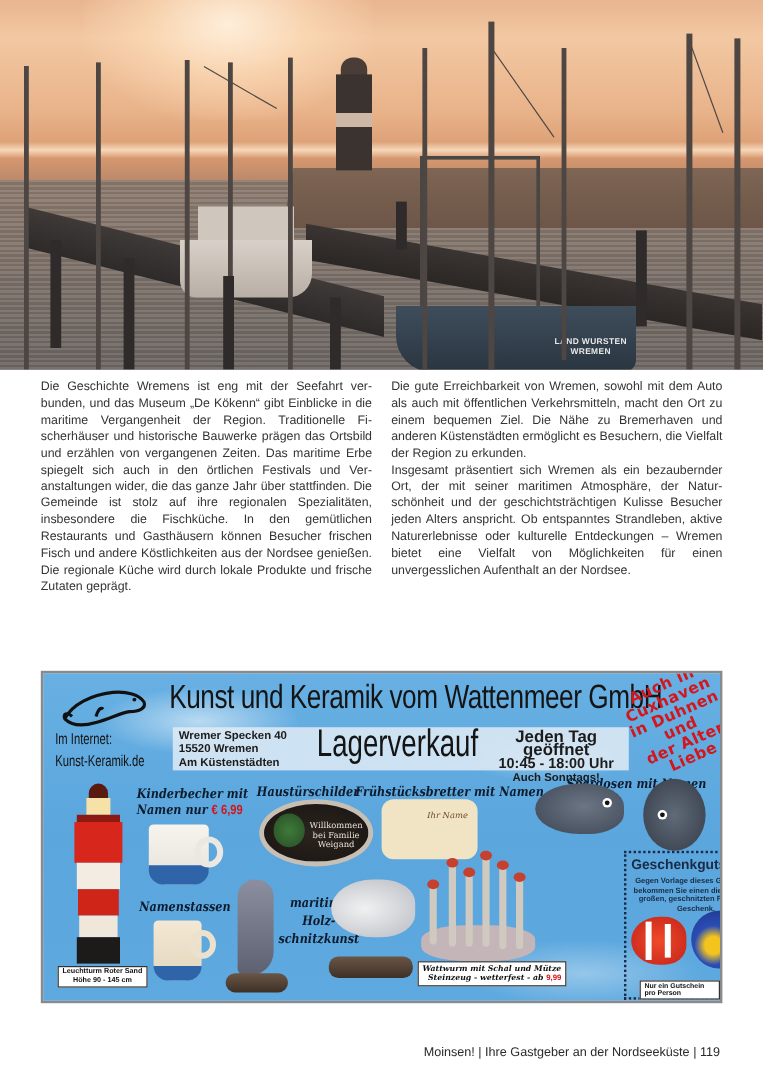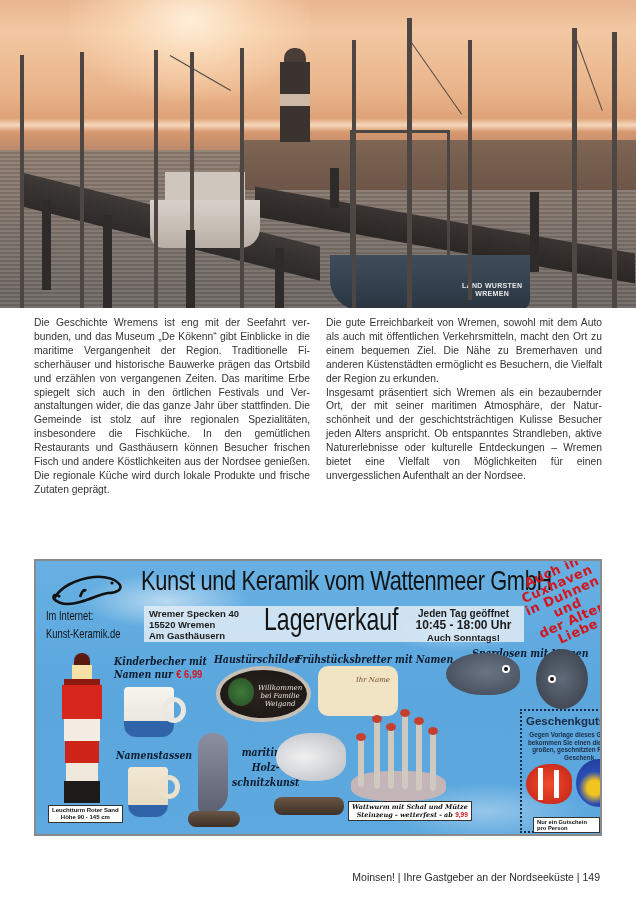--- a/index.html
+++ b/index.html
@@ -62,21 +62,21 @@
     overflow:hidden;padding-left:38px; }
   .ad .title { position:absolute; left:105px; top:4px; font-family:"Liberation Sans Narrow","Liberation Sans", sans-serif;
     font-size:28px; font-weight:normal; color:#141414; letter-spacing:-0.5px; transform: scaleX(0.78); transform-origin:left top; white-space:nowrap; }
   .ad .seal { position:absolute; left:14px; top:8px; width:74px; height:40px; }
   .ad .web { position:absolute; left:10px; top:46px; font-size:13px; line-height:18px; color:#111;
     transform: scaleX(0.72); transform-origin:left top; white-space:nowrap; }
   .ad .infobar { position:absolute; left:108px; top:45px; width:380px; height:36px; background:rgba(225,235,245,0.85); }
   .ad .addr { position:absolute; left:113px; top:47px; font-size:9.5px; line-height:11px; font-weight:bold; color:#1b1b1b; }
   .ad .lager { position:absolute; left:228px; top:40px; font-size:32px; color:#141414; transform:scaleX(0.72); transform-origin:left top; white-space:nowrap; }
   .ad .hours { position:absolute; left:370px; top:47px; width:115px; text-align:center; font-weight:bold; color:#1b1b1b; }
-  .ad .hours .h1 { font-size:10px; line-height:11px; }
+  .ad .hours .h1 { font-size:14px; line-height:11px; }
   .ad .hours .h2 { font-size:12px; line-height:13px; }
   .ad .hours .h3 { font-size:9.5px; line-height:11px; }
   .ad .cux { position:absolute; left:470px; top:24px; color:#d4161c; font-weight:bold; font-size:13px; line-height:13px;
     transform: rotate(-24deg); transform-origin:left top; text-align:center; font-family:"DejaVu Sans", sans-serif; letter-spacing:0.5px; }
   .ad .label { position:absolute; font-style:italic; font-weight:bold; color:#0e1b2d; font-size:11px; white-space:nowrap;
     font-family:"DejaVu Serif", serif; transform:scaleX(0.85); transform-origin:left top; }
   .ad .price { color:#d4161c; font-style:normal; font-family:"Liberation Sans", sans-serif; }
 
   
   .lighthouse { position:absolute; left:22px; top:92px; width:48px; height:150px; }
@@ -91,21 +91,21 @@
   .cap-box { position:absolute; background:#ffffff; color:#111; font-weight:bold; font-size:6px; line-height:7px; text-align:center; padding:1px 3px; border:1px solid #333; }
 
   
   .mug { position:absolute; background:linear-gradient(180deg,#f7f4ee,#e5e1db); border-radius:4px 4px 14px 14px; }
   .mug-handle { position:absolute; border:5px solid #ebe7e1; border-radius:50%; }
   .mug-band { position:absolute; background:#2f64a8; border-radius:0 0 12px 12px; }
 
   
   .sign { position:absolute; left:180px; top:105px; width:95px; height:56px; border-radius:50%;
     background: radial-gradient(ellipse at center, #2b2420 0%, #1d1815 80%); border:4px solid #c7bfb4; }
-  .sign-text { position:absolute; left:38px; top:14px; color:#e8e0d4; font-style:italic; font-family:"DejaVu Serif", serif; font-size:7px; line-height:8px; text-align:center; }
+  .sign-text { position:absolute; left:38px; top:14px; color:#e8e0d4; font-family:"DejaVu Serif", serif; font-size:7px; line-height:8px; text-align:center; }
   .sign-tree { position:absolute; left:8px; top:8px; width:26px; height:28px; background:radial-gradient(circle,#3f7a3a,#274d25); border-radius:50%; }
 
   
   .board { position:absolute; left:282px; top:105px; width:80px; height:50px; background:#f0e4c4; border-radius:10px; }
   .board-text { position:absolute; left:38px; top:10px; font-family:"DejaVu Serif", serif; font-style:italic; font-size:7px; color:#6d4a26; }
 
   
   .seal1 { position:absolute; left:410px; top:92px; width:74px; height:42px; background:radial-gradient(ellipse at 55% 45%, #6b7584, #3d4553); border-radius:50% 45% 40% 50%; }
   .seal2 { position:absolute; left:500px; top:88px; width:52px; height:60px; background:radial-gradient(ellipse at 50% 50%, #606a78, #353c48); border-radius:50%; }
   .eye { position:absolute; width:8px; height:8px; background:#fff; border-radius:50%; }
@@ -201,21 +201,21 @@
 
   <div class="web">
     <div>Im Internet:</div>
     <div>Kunst-Keramik.de</div>
   </div>
 
   <div class="infobar"></div>
   <div class="addr">
     <div>Wremer Specken 40</div>
     <div>15520 Wremen</div>
-    <div>Am Gasthäusern</div>
+    <div>Am Küstenstädten</div>
   </div>
   <div class="lager">Lagerverkauf</div>
   <div class="hours">
     <div class="h1">Jeden Tag geöffnet</div>
     <div class="h2">10:45 - 18:00 Uhr</div>
     <div class="h3">Auch Sonntags!</div>
   </div>
 
   <div class="cux">
     <div>Auch in Cuxhaven</div>
@@ -300,13 +300,13 @@
   <div class="v-title">Geschenkgutschein</div>
   <div class="v-body">Gegen Vorlage dieses Gutscheins bekommen Sie einen dieser, 13 cm großen, geschnitzten Fische als Geschenk.</div>
   <div class="fish-clown">
     <div class="fish-clown-stripe" style="left:12px;top:4px;height:32px;"></div>
     <div class="fish-clown-stripe" style="left:28px;top:6px;height:28px;"></div>
   </div>
   <div class="fish-blue"></div>
   <div class="v-foot">Nur ein Gutschein pro Person</div>
 </div>
 
-<div class="footer">Moinsen! | Ihre Gastgeber an der Nordseeküste | 149</div>
+<div class="footer">Moinsen! | Ihre Gastgeber an der Nordseeküste | 119</div>
 
 </body></html>

